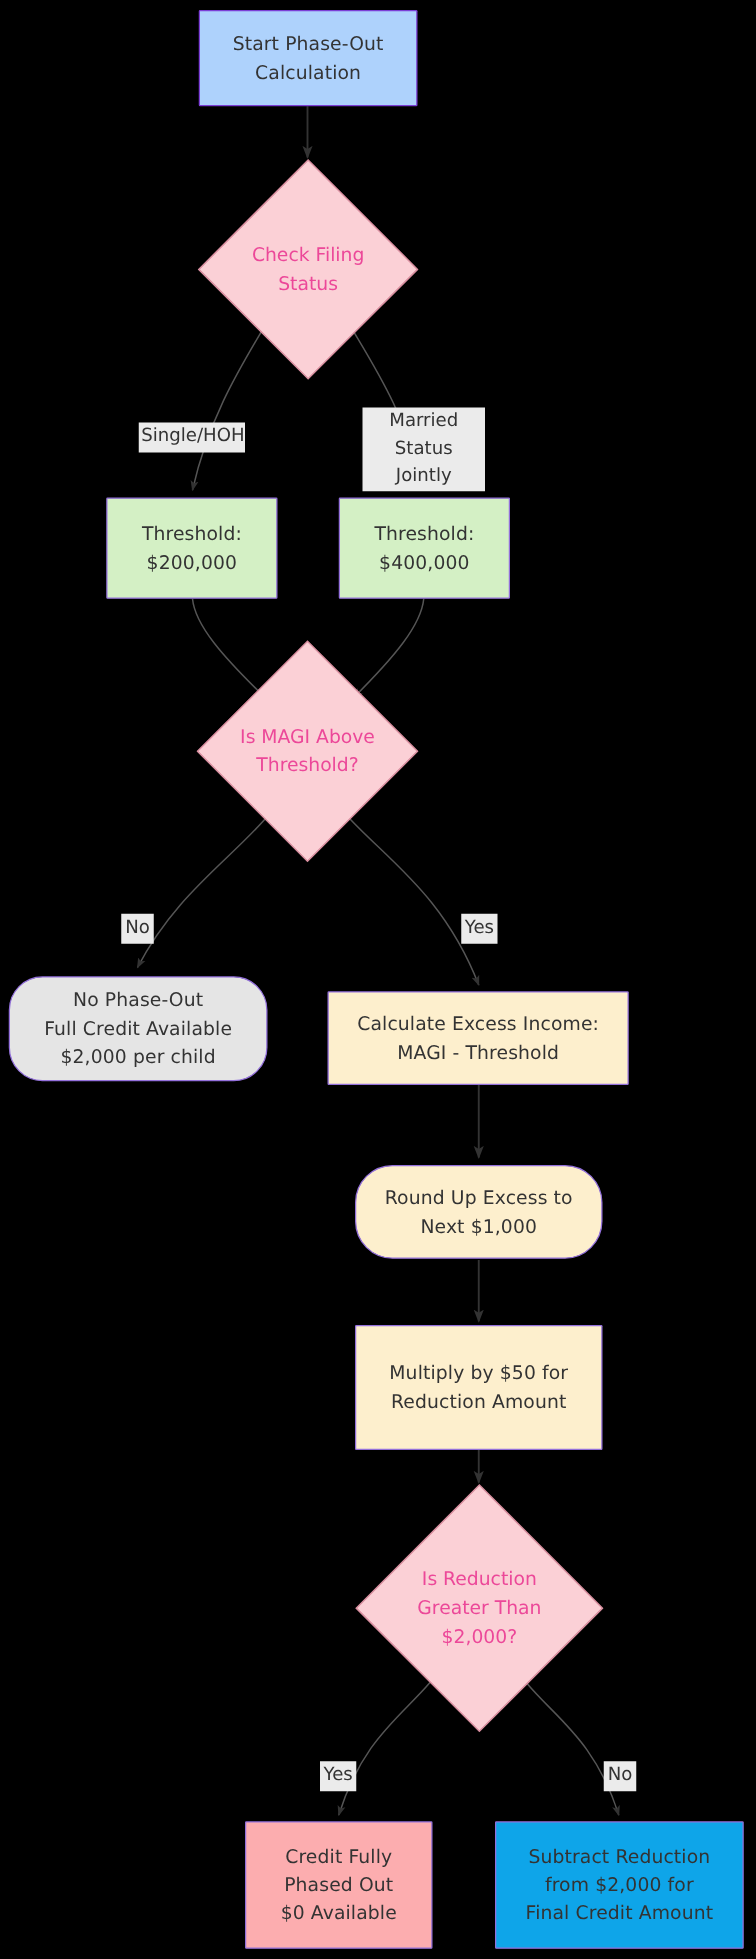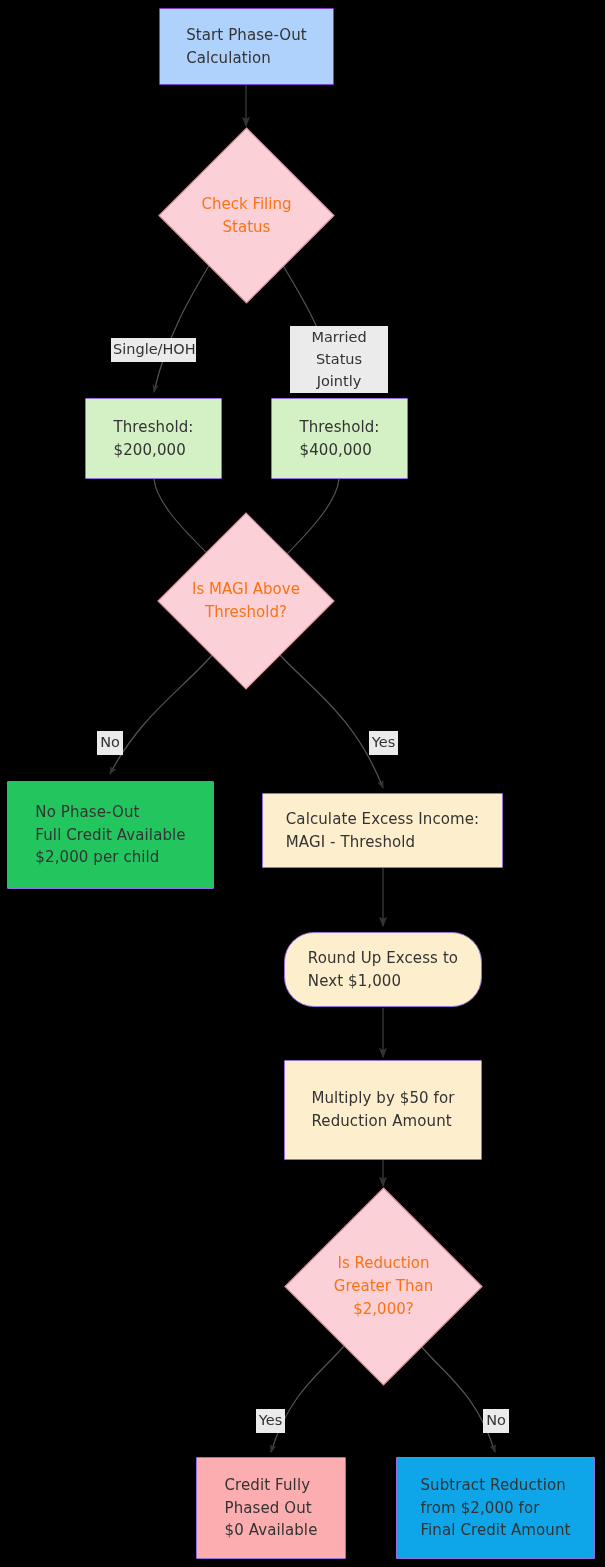--- a/index.html
+++ b/index.html
@@ -22,21 +22,21 @@
     width: 605px;
     height: 1567px;
     pointer-events: none;
   }
   .node {
     position: absolute;
     box-sizing: border-box;
     display: flex;
     align-items: center;
     justify-content: center;
-    text-align: left;
+    text-align: center;
     color: #333333;
     font-size: 15px;
     line-height: 1.52;
     letter-spacing: 0.1px;
   }
   .node.rect {
     border: 1.4px solid #9370DB;
     border-radius: 1px;
   }
   .node .node-text {
@@ -56,21 +56,21 @@
   .diamond-label {
     position: absolute;
     left: 0;
     top: 0;
     width: 100%;
     height: 100%;
     display: flex;
     align-items: center;
     justify-content: center;
     text-align: center;
-    color: #f97316;
+    color: #ec4899;
     font-size: 15px;
     line-height: 1.52;
     white-space: pre-line;
   }
   .edge-label {
     position: absolute;
     background: #ebebeb;
     color: #333333;
     font-size: 14.5px;
     line-height: 1.5;
@@ -150,21 +150,21 @@
       <polygon points="89,1 177,89 89,177 1,89" fill="#fbd0d6" stroke="#d98fa0" stroke-width="1.2"></polygon>
     </svg>
     <div class="diamond-label">Is MAGI Above
 Threshold?</div>
   </div>
 
   <div class="edge-label" style="left:97px; top:731px; width:26px;">No</div>
 
   <div class="edge-label" style="left:369px; top:731px; width:29px;">Yes</div>
 
-  <div class="node rect" style="left:7px; top:781px; width:207px; height:108px; background:#22c55e;">
+  <div class="node rect" style="left:7px; top:781px; width:207px; height:84px; background:#e5e5e5;border-radius:27px;">
     <span class="node-text">No Phase-Out
 Full Credit Available
 $2,000 per child</span>
   </div>
 
   <div class="node rect" style="left:262px; top:793px; width:241px; height:75px; background:#fdefcd;">
     <span class="node-text">Calculate Excess Income:
 MAGI - Threshold</span>
   </div>
 

